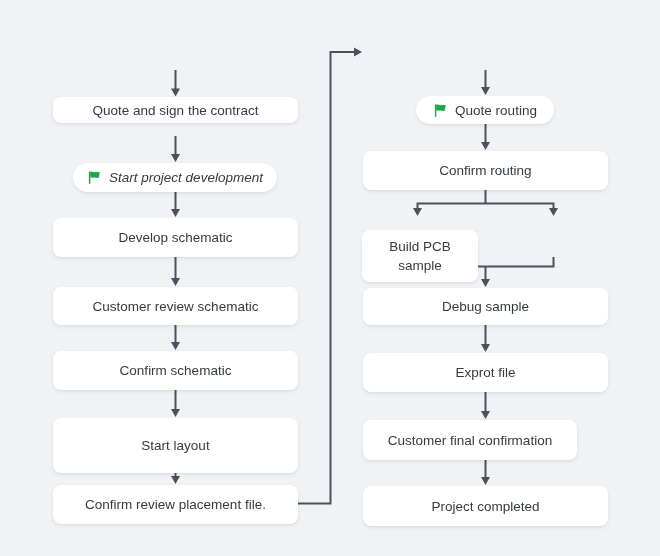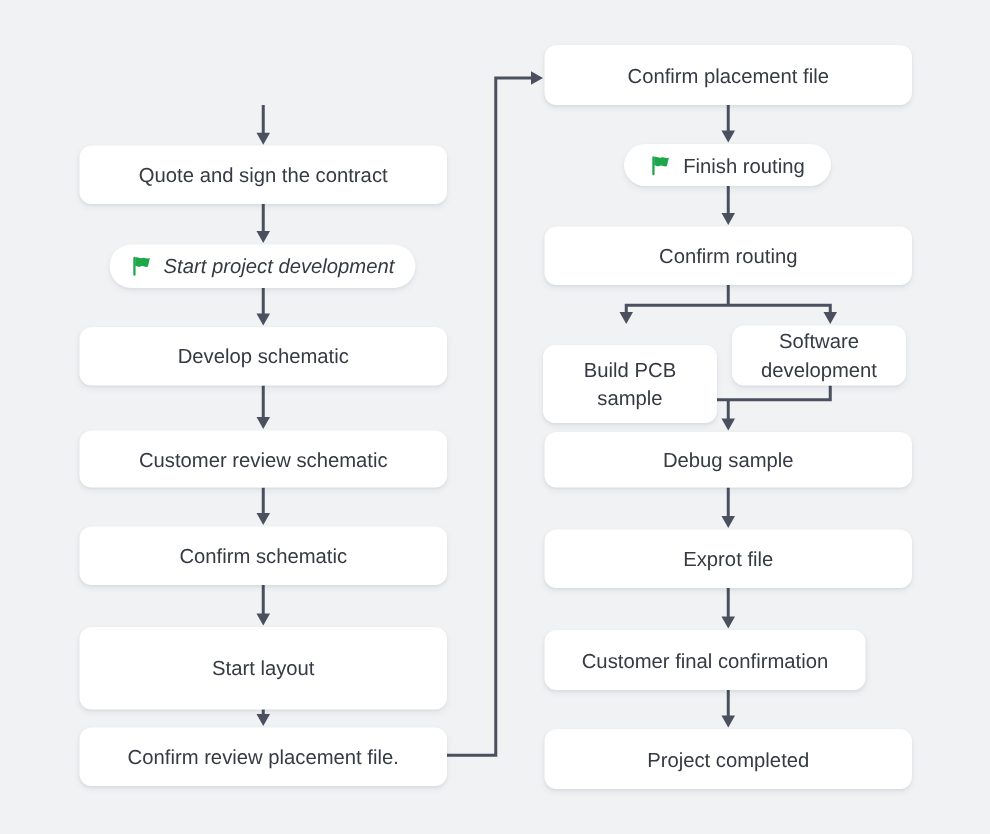--- a/index.html
+++ b/index.html
@@ -130,21 +130,21 @@
       <path d="M485.5 392 V411.5"></path>
         <polygon points="481,411 490,411 485.5,419"></polygon>
     </g>
     <g>
       <path d="M485.5 460 V477.5"></path>
         <polygon points="481,477 490,477 485.5,485"></polygon>
     </g>
   </svg>
 
 
-  <div class="node" style="left:53px;top:97px;width:245px;height:39px;">
+  <div class="node" style="left:53px;top:97px;width:245px;height:26px;">
     <span>Quote and sign the contract</span>
   </div>
 
   <div class="node pill" style="left:73px;top:163px;width:204px;height:29px;font-style:italic;">
     <span class="flag">
       <svg viewBox="0 0 16 16" xmlns="http://www.w3.org/2000/svg">
         <rect x="2" y="1.2" width="1.6" height="13.6" rx="0.8" fill="#1ea64b"></rect>
         <path d="M3.4 2 C4.9 0.9 6.7 2.9 8.4 2.1 C10.2 1.3 11.9 3.1 13.8 2.2 L12.4 8.2 C10.8 9.1 9.1 7.3 7.3 8.1 C5.5 8.9 4.3 7.3 3.4 7.9 Z" fill="#1ea64b"></path>
       </svg>
     </span>
@@ -164,45 +164,39 @@
   </div>
 
   <div class="node" style="left:53px;top:418px;width:245px;height:55px;">
     <span>Start layout</span>
   </div>
 
   <div class="node" style="left:53px;top:485px;width:245px;height:39px;">
     <span>Confirm review placement file.</span>
   </div>
 
-  <div class="node" style="left:363px;top:30px;width:245px;height:40px;">
-    <span>Confirm placement file</span>
-  </div>
 
   <div class="node pill" style="left:416px;top:96px;width:138px;height:28px;">
     <span class="flag">
       <svg viewBox="0 0 16 16" xmlns="http://www.w3.org/2000/svg">
         <rect x="2" y="1.2" width="1.6" height="13.6" rx="0.8" fill="#1ea64b"></rect>
         <path d="M3.4 2 C4.9 0.9 6.7 2.9 8.4 2.1 C10.2 1.3 11.9 3.1 13.8 2.2 L12.4 8.2 C10.8 9.1 9.1 7.3 7.3 8.1 C5.5 8.9 4.3 7.3 3.4 7.9 Z" fill="#1ea64b"></path>
       </svg>
     </span>
-    <span>Finish routing</span>
+    <span>Quote routing</span>
   </div>
 
   <div class="node" style="left:363px;top:151px;width:245px;height:39px;">
     <span>Confirm routing</span>
   </div>
 
   <div class="node small" style="left:362px;top:230px;width:116px;height:52px;">
     <span>Build PCB sample</span>
   </div>
 
-  <div class="node small" style="left:488px;top:217px;width:116px;height:40px;">
-    <span>Software development</span>
-  </div>
 
   <div class="node" style="left:363px;top:288px;width:245px;height:37px;">
     <span>Debug sample</span>
   </div>
 
   <div class="node" style="left:363px;top:353px;width:245px;height:39px;">
     <span>Exprot file</span>
   </div>
 
   <div class="node" style="left:363px;top:420px;width:214px;height:40px;">

